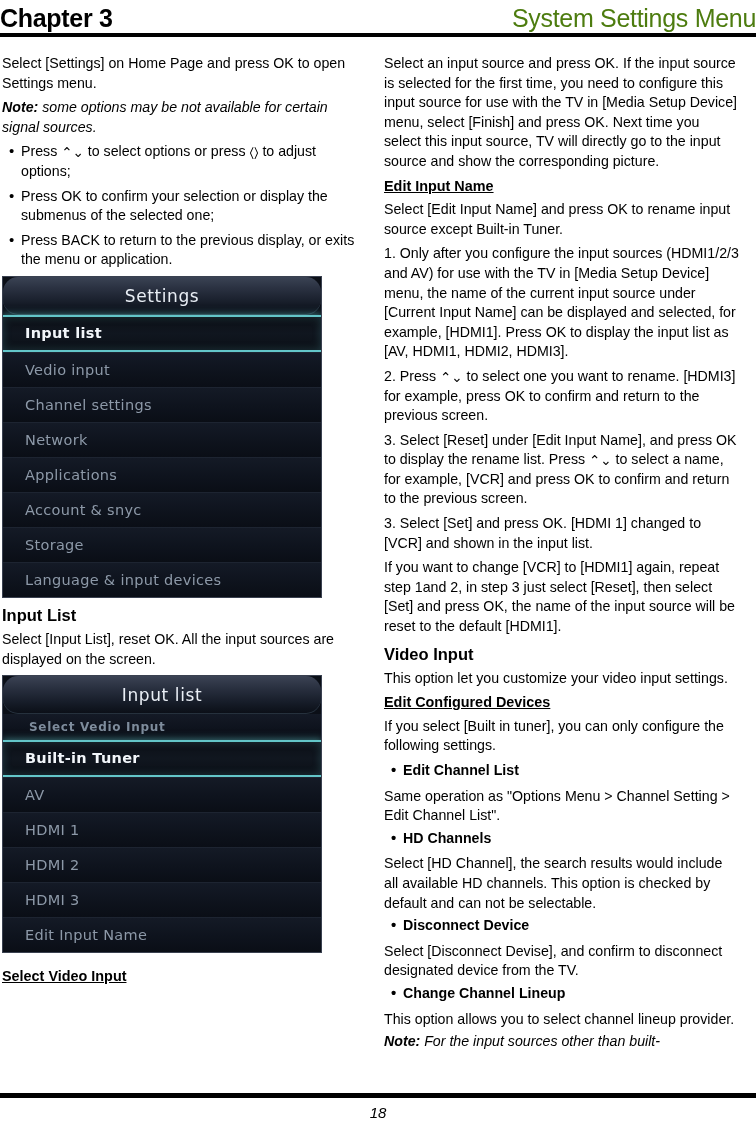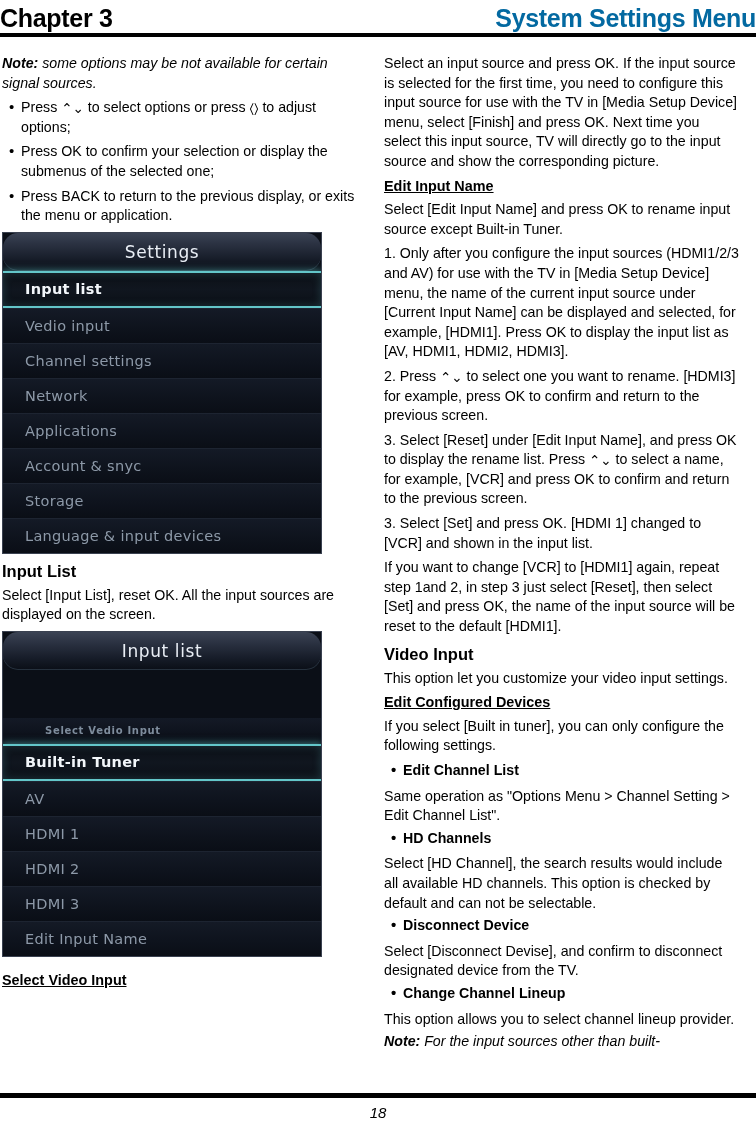--- a/index.html
+++ b/index.html
@@ -29,22 +29,22 @@
   }
   .header .chapter {
     font-size: 25px;
     font-weight: bold;
     color: #000;
     letter-spacing: -0.3px;
     line-height: 30px;
   }
   .header .title {
     font-size: 25px;
-    font-weight: bold;
-    color: #0369a1;
+    font-weight: normal;
+    color: #4d7c0f;
     letter-spacing: -0.3px;
     line-height: 30px;
   }
   .header-rule {
     position: absolute;
     top: 33px; left: 0;
     width: 756px;
     height: 4px;
     background: #000;
   }
@@ -145,27 +145,26 @@
     border-top: 2px solid #63c6c9;
     border-bottom: 2px solid #63c6c9;
     box-shadow: 0 0 7px 1px rgba(99,198,201,0.55),
                 inset 0 0 9px rgba(99,198,201,0.22);
     height: 37px;
     line-height: 33px;
   }
   .tv-row.sublabel {
     height: 26px;
     line-height: 26px;
-    font-size: 10px;
+    font-size: 12px;
     font-weight: bold;
     letter-spacing: 0.7px;
     color: #7e8c9c;
     border-top: none;
-    padding-left: 42px;
-    margin-top: 48px;
+    padding-left: 26px;
   }
 
   
   .footer-rule {
     position: absolute;
     left: 0; top: 1093px;
     width: 756px;
     height: 5px;
     background: #000;
   }
@@ -185,20 +184,21 @@
 <div class="page">
 
   <div class="header">
     <div class="chapter">Chapter 3</div>
     <div class="title">System Settings Menu</div>
   </div>
   <div class="header-rule"></div>
 
   <div class="col col-left">
 
+    <p>Select [Settings] on Home Page and press OK to open Settings menu.</p>
 
     <p class="note"><b>Note:</b><span> some options may be not available for certain signal sources.</span></p>
 
     <ul class="bullets">
       <li><span>Press </span><span class="glyph">⌃⌄</span><span> to select options or press </span><span class="glyph">〈〉</span><span> to adjust options;</span></li>
       <li>Press OK to confirm your selection or display the submenus of the selected one;</li>
       <li>Press BACK to return to the previous display, or exits the menu or application.</li>
     </ul>
 
     <div class="tvshot">

